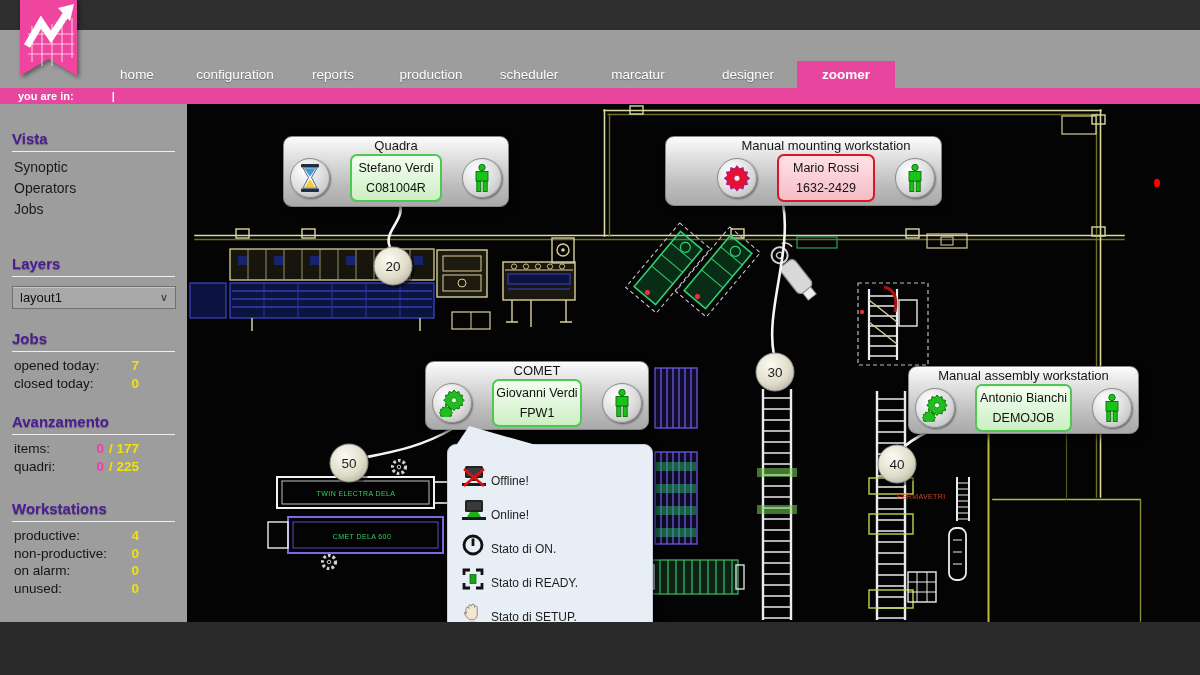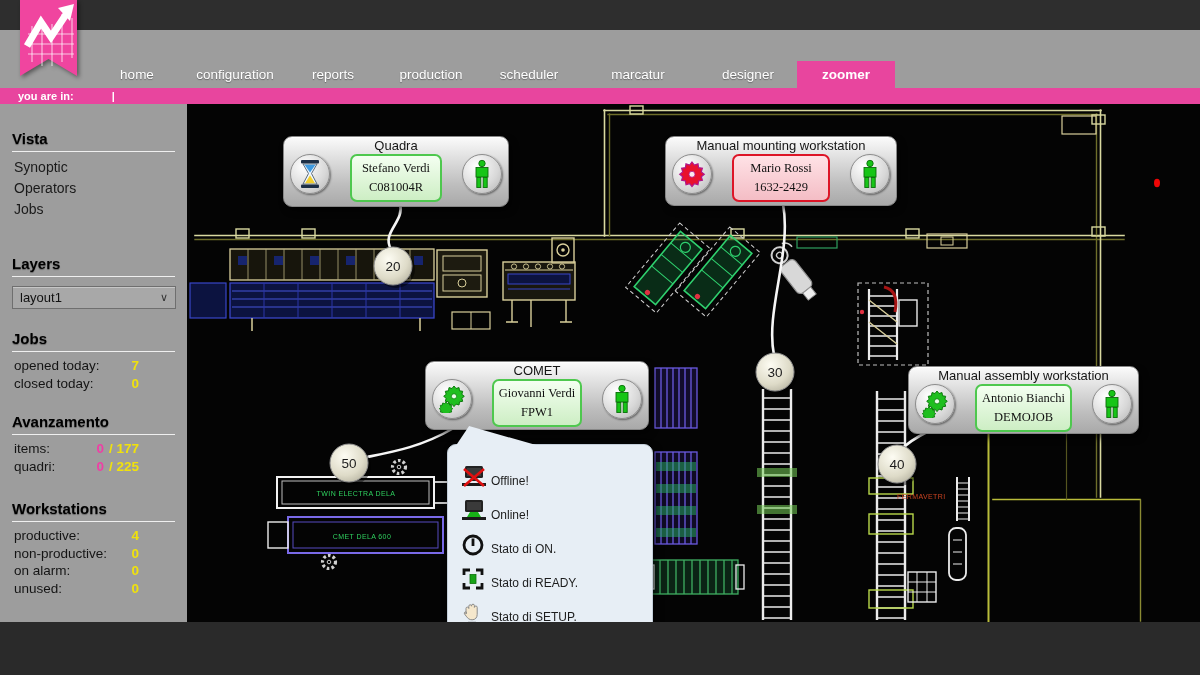--- a/index.html
+++ b/index.html
@@ -17,21 +17,21 @@
   .pinkbar{position:absolute;left:0;top:88px;width:1200px;height:16px;background:#e8459e;
            color:#fff;font-size:11px;font-weight:bold;line-height:16px;}
   .pinkbar .lbl{margin-left:18px;}
   .pinkbar .cur{margin-left:38px;}
   .logo{position:absolute;left:20px;top:0;width:57px;height:76px;z-index:20;
         filter:drop-shadow(2px 2px 2px rgba(0,0,0,.45));}
   
   .sidebar{position:absolute;left:0;top:104px;width:187px;height:518px;background:#9d9d9d;
            border-right:1px solid #5e5e5e;overflow:hidden;}
   .sec{margin:0;}
-  .sec h3{margin:0 12px 5px 12px;padding-bottom:2px;font-size:15px;line-height:20px;color:#000000;
+  .sec h3{margin:0 12px 5px 12px;padding-bottom:2px;font-size:15px;line-height:20px;color:#4c1d95;
           border-bottom:1px solid #efefef;text-shadow:0 1px 1px rgba(0,0,0,.35);font-weight:bold;}
   .side-link{padding-left:14px;font-size:14px;line-height:21px;color:#1a1a1a;cursor:default;}
   .dropdown{margin:9px 0 0 12px;width:148px;height:21px;background:#a8a8a8;border:1px solid #6f6f6f;
             box-shadow:inset 0 1px 0 rgba(255,255,255,.35);display:flex;justify-content:space-between;
             align-items:center;padding:0 7px;font-size:13px;color:#111;}
   .dropdown .chev{font-size:11px;color:#333;}
   .v-row{display:flex;justify-content:space-between;padding:0 48px 0 14px;
          font-size:13.5px;line-height:17.5px;color:#141414;}
   .v-yellow{font-weight:bold;color:#f0e10c;}
   .v-pink{font-weight:bold;color:#ee3fa5;}
@@ -44,21 +44,21 @@
   
   #map{position:absolute;left:187px;top:104px;width:1013px;height:518px;background:#040404;overflow:hidden;}
   #plan{position:absolute;left:0;top:0;z-index:1;}
   .bottomstrip{position:absolute;left:0;top:622px;width:1200px;height:53px;background:#2a2a2a;}
   
   .card{position:absolute;z-index:2;border-radius:9px;border:1px solid #878787;
         background:linear-gradient(180deg,#fbfbfb 0%,#d9d9d9 38%,#bdbdbd 70%,#a9a9a9 100%);
         box-shadow:3px 4px 6px rgba(0,0,0,.6), inset 0 1px 0 #fff;}
   .c-title{text-align:center;font-size:13px;color:#151515;line-height:16px;margin-top:1px;
            white-space:nowrap;overflow:hidden;}
-  .c-body{display:flex;gap:20px;padding:0 6px 4px 6px;font-family:Liberation Serif, serif;}
+  .c-body{display:flex;align-items:center;gap:20px;padding:0 6px 4px 6px;}
   .ic{flex:0 0 auto;width:38px;height:38px;border-radius:50%;
       background:radial-gradient(circle at 35% 30%,#ffffff,#d8d8d8 60%,#b2b2b2);
       border:1px solid #8d8d8d;box-shadow:1px 1px 2px rgba(0,0,0,.45);
       display:flex;align-items:center;justify-content:center;}
   .panel{flex:1;height:44px;border-radius:7px;display:flex;flex-direction:column;
          justify-content:space-evenly;text-align:center;font-size:12.5px;color:#111;}
   .panel.green{background:linear-gradient(#f4fff1,#cdeec4);border:2px solid #4ec84e;}
   .panel.red{background:linear-gradient(#ffe2e6,#f4bdc5);border:2px solid #dd1527;}
   
   .popup{position:absolute;z-index:3;background:#e7eef5;border:1px solid #c3ced9;border-radius:9px;
@@ -394,21 +394,21 @@
               <circle cx="10" cy="4.5" r="3.2"></circle>
                 <rect x="4" y="8.5" width="12" height="9.5"></rect>
               <rect x="4.8" y="18.5" width="4" height="10"></rect>
                 <rect x="11.2" y="18.5" width="4" height="10"></rect>
             </g>
           </svg>
         </div>
       </div>
     </div>
 
-    <div class="card" style="left:478px;top:32px;width:230px;height:68px;">
+    <div class="card" style="left:478px;top:32px;width:230px;height:68px;padding-left:45px;">
       <div class="c-title">Manual mounting workstation</div>
       <div class="c-body">
         <div class="ic">
           <svg width="28" height="28" viewBox="0 0 28 28">
             <path d="M14 2 l2.4 3 3.6-1.1 .6 3.8 3.8.6 -1.1 3.6 3 2.4 -3 2.4 1.1 3.6 -3.8.6 -.6 3.8 -3.6-1.1 -2.4 3 -2.4-3 -3.6 1.1 -.6-3.8 -3.8-.6 1.1-3.6 -3-2.4 3-2.4 -1.1-3.6 3.8-.6 .6-3.8 3.6 1.1 Z" fill="#e8112d" stroke="#b0168c" stroke-width="1.2"></path>
             <circle cx="14" cy="14.3" r="3" fill="#fbe9ef" stroke="#b0168c" stroke-width="0.8"></circle>
           </svg>
         </div>
         <div class="panel red">
           <div>Mario Rossi</div>

